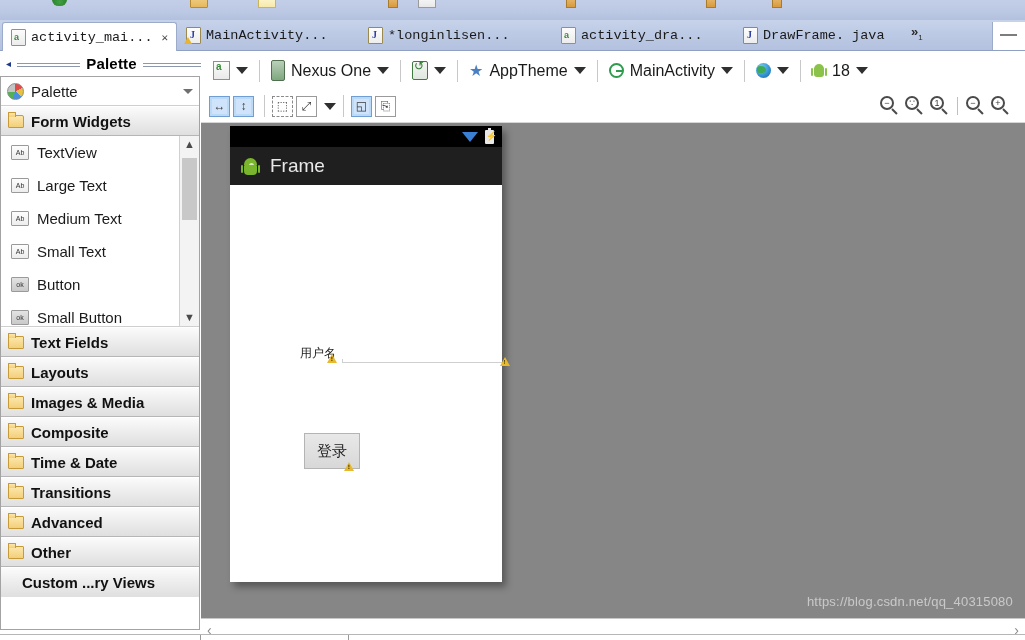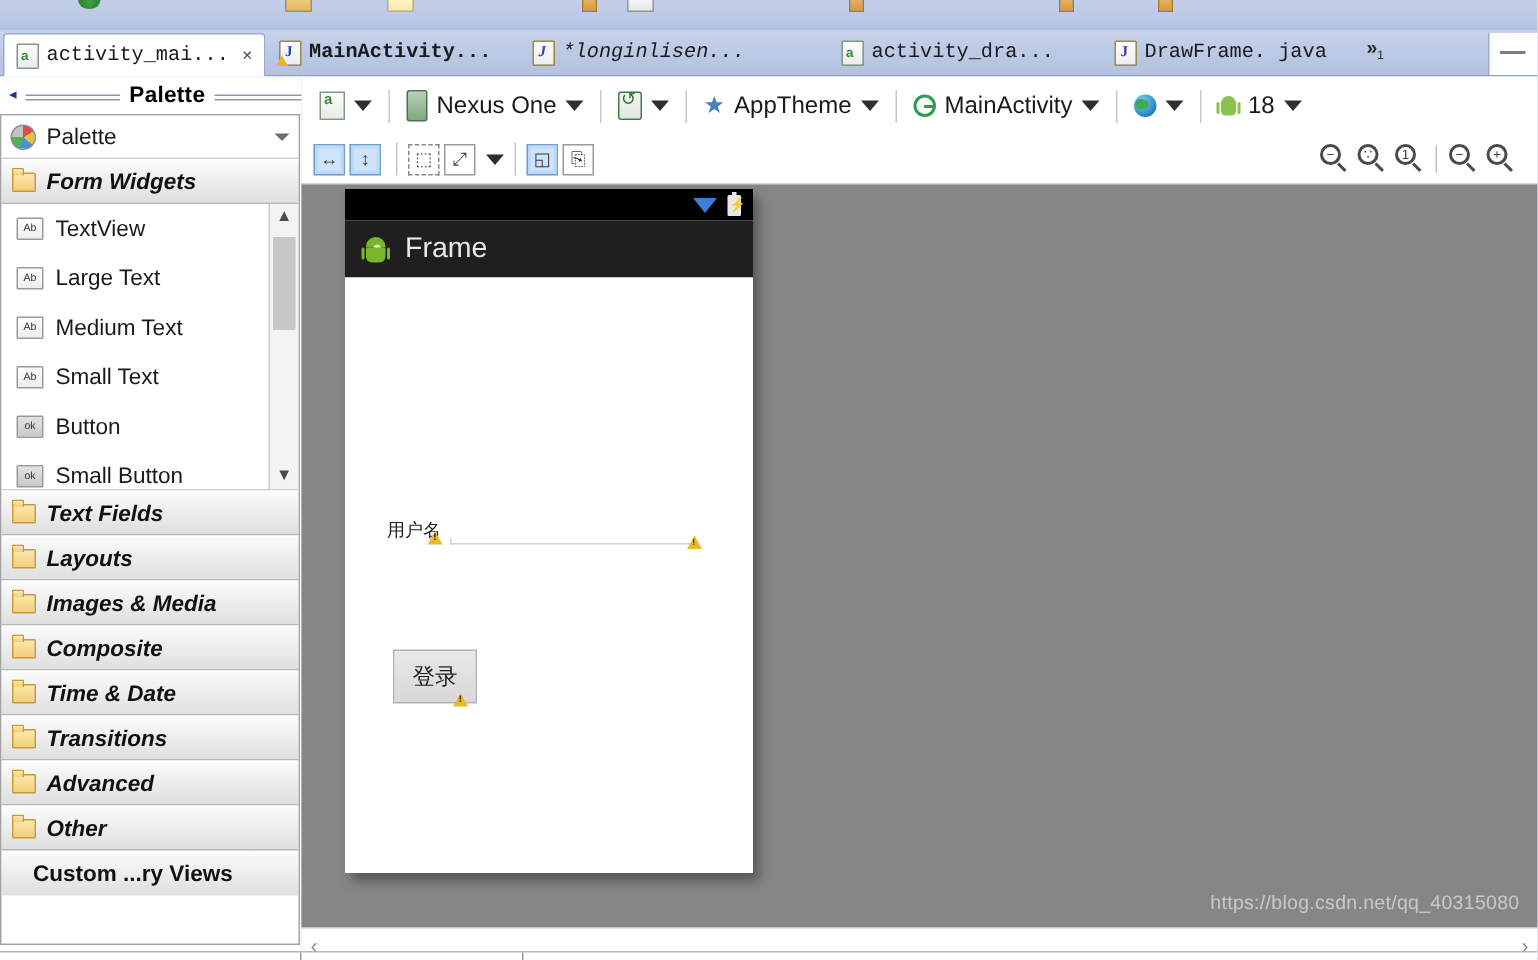--- a/index.html
+++ b/index.html
@@ -141,21 +141,20 @@
   .cat-header {
     position: relative;
     height: 30px;
     display: flex; align-items: center; gap: 7px;
     padding: 0 7px;
     background: linear-gradient(to bottom, #fbfbfb 0%, #ebebeb 55%, #dfdfdf 100%);
     border-bottom: 1px solid #b6b6b6;
     border-top: 1px solid #ffffff;
     font-size: 15px; font-weight: bold; color: #111;
     box-sizing: border-box;
-    font-style: italic;
   }
   .folder {
     width: 14px; height: 11px; position: relative; flex: 0 0 auto;
     background: linear-gradient(to bottom, #fde7ad 0%, #f2cf7a 100%);
     border: 1px solid #c79a37;
     border-radius: 0 1px 1px 1px;
   }
   .folder::before {
     content: ""; position: absolute; left: -1px; top: -4px; width: 6px; height: 4px;
     background: linear-gradient(to bottom, #fde7ad 0%, #f2cf7a 100%);
@@ -207,21 +206,21 @@
     padding: 0 21px;
     background: linear-gradient(to bottom, #fbfbfb 0%, #ebebeb 55%, #dfdfdf 100%);
     border-top: 1px solid #ffffff;
     font-size: 15px; font-weight: bold; color: #111;
     box-sizing: border-box;
   }
 
   
   .editor {
     position: absolute; left: 201px; top: 51px; width: 824px; height: 589px;
-    background: #7dd3fc;
+    background: #0369a1;
   }
   .tb1 {
     position: relative; height: 39px;
     display: flex; align-items: center;
     padding-left: 8px;
     background: #ffffff;
     box-sizing: border-box;
   }
   .tb-btn {
     display: flex; align-items: center; gap: 6px;
@@ -369,21 +368,21 @@
   .and-ico .eye {
     position: absolute; left: 8px; top: 6px; width: 5px; height: 5px;
     background: #d8e8c0; border-radius: 50%;
   }
   .and-ico .arm-l, .and-ico .arm-r {
     position: absolute; top: 8px; width: 2px; height: 8px; background: #7ab52e; border-radius: 1px;
   }
   .and-ico .arm-l { left: 0; }
   .and-ico .arm-r { right: 0; }
   .dev-title { color: #e8e8e8; font-size: 19px; font-weight: normal; }
-  .dev-body { position: relative; height: 397px; background: #ffffff; }
+  .dev-body { position: relative; height: 397px; background: #ffffff; margin-left: 42px; }
 
   .dev-label {
     position: absolute; left: 28px; top: 160px;
     font-size: 12px; color: #1a1a1a;
     font-family: "DejaVu Sans", sans-serif;
   }
   .dev-edit-underline {
     position: absolute; left: 70px; top: 177px; width: 160px; height: 1px;
     background: #cfcfcf;
   }
@@ -461,25 +460,25 @@
     <span class="top-icon ti-small" style="left:772px;"></span>
 
   </div>
 
   <div class="tabbar">
     <div class="tab active" style="left:2px;">
       <span class="ic ic-xml"></span>
       <span>activity_mai...</span>
       <span class="tclose">✕</span>
     </div>
-    <div class="tab" style="left:178px;font-weight:bold;">
+    <div class="tab" style="left:178px;">
       <span class="ic ic-java warn"></span>
       <span>MainActivity...</span>
     </div>
-    <div class="tab" style="left:347px;font-style:italic;">
+    <div class="tab" style="left:360px;">
       <span class="ic ic-java"></span>
       <span>*longinlisen...</span>
     </div>
     <div class="tab" style="left:553px;">
       <span class="ic ic-xml"></span>
       <span>activity_dra...</span>
     </div>
     <div class="tab" style="left:735px;text-align:right;">
       <span class="ic ic-java"></span>
       <span>DrawFrame. java</span>

